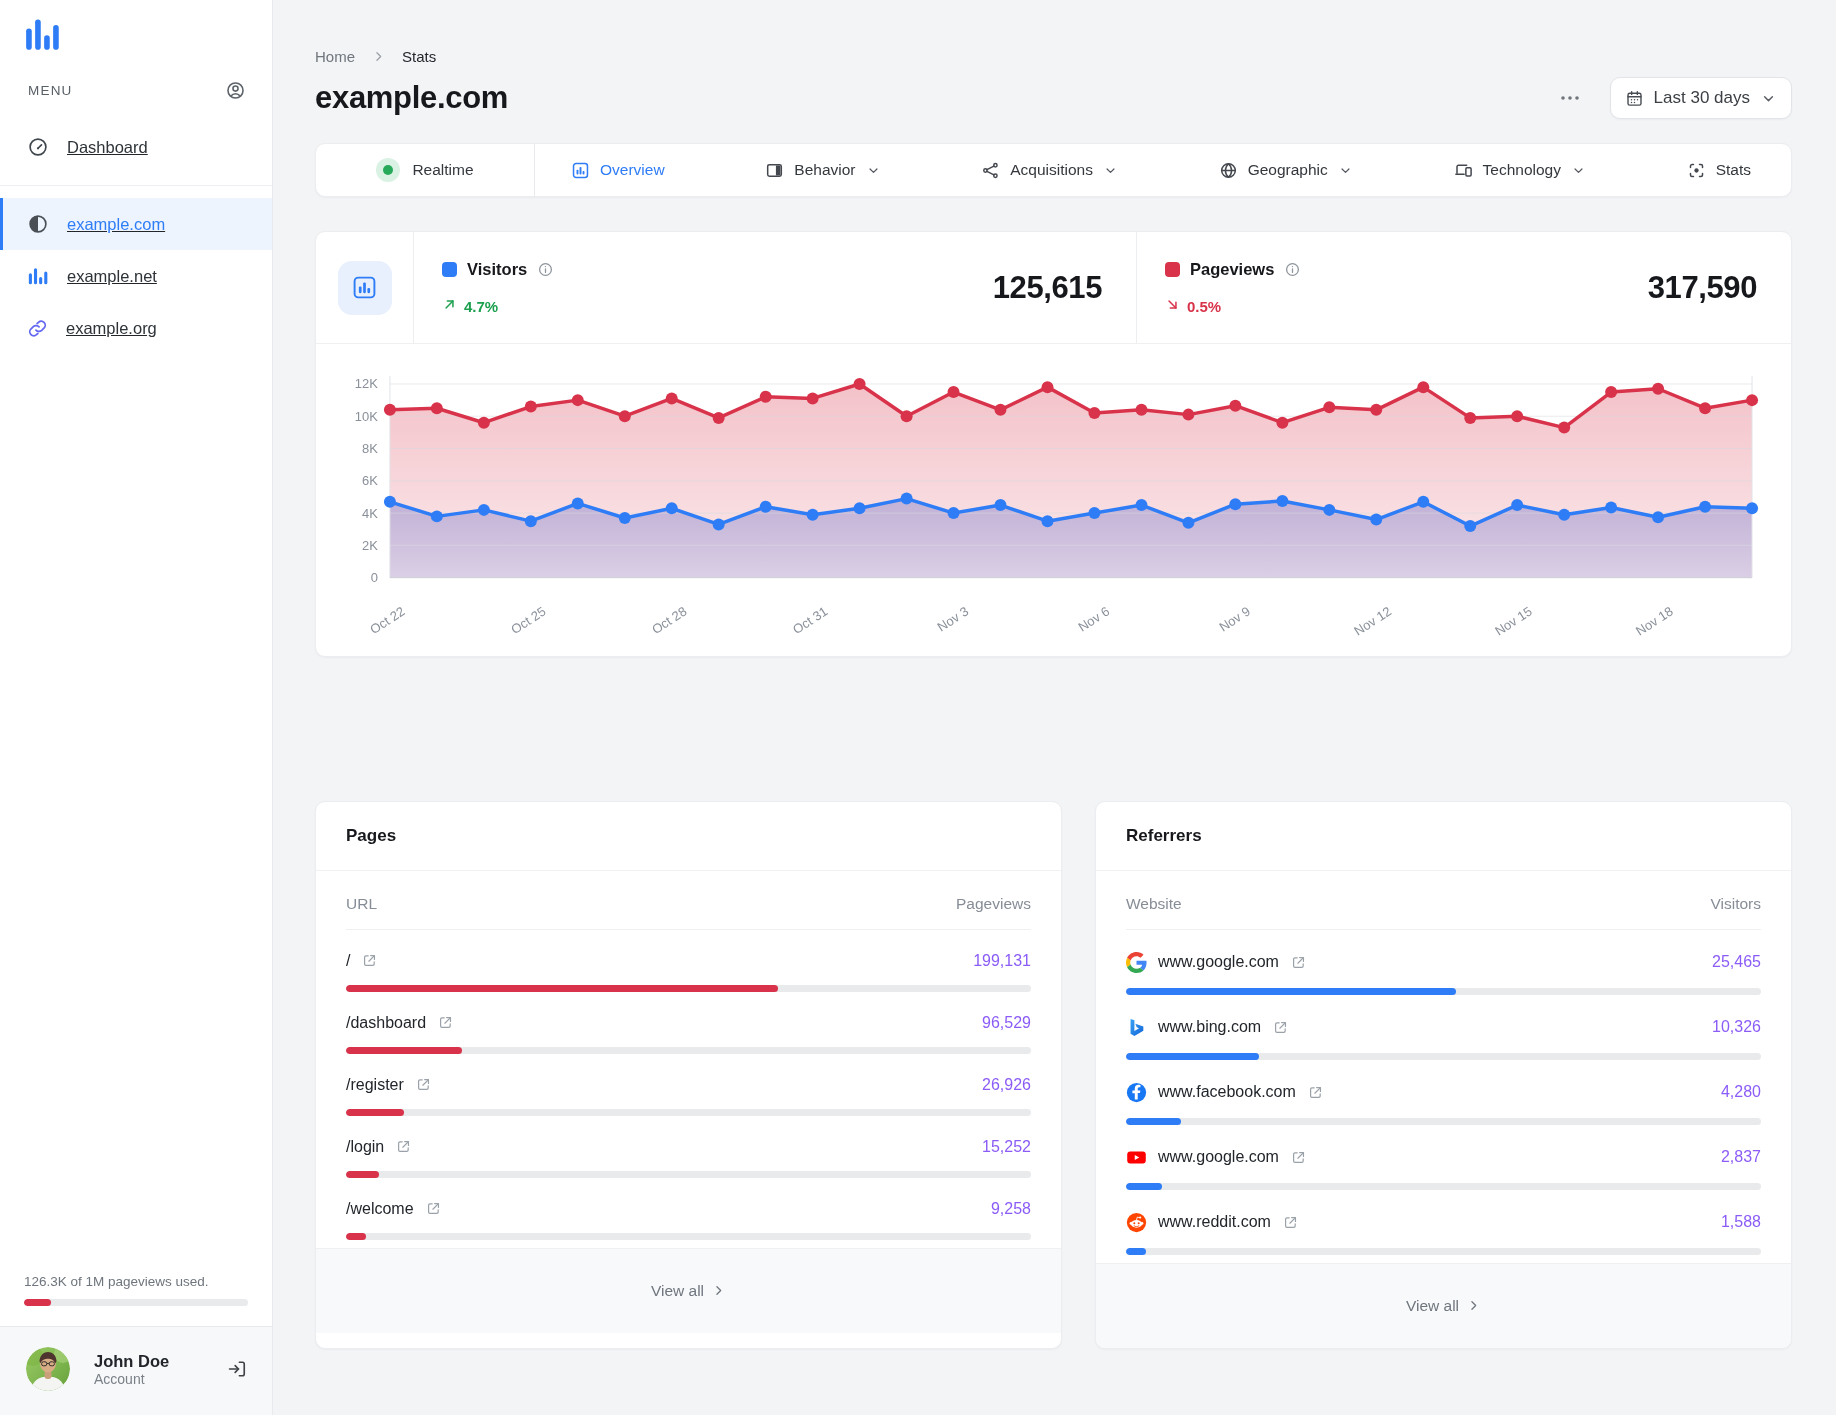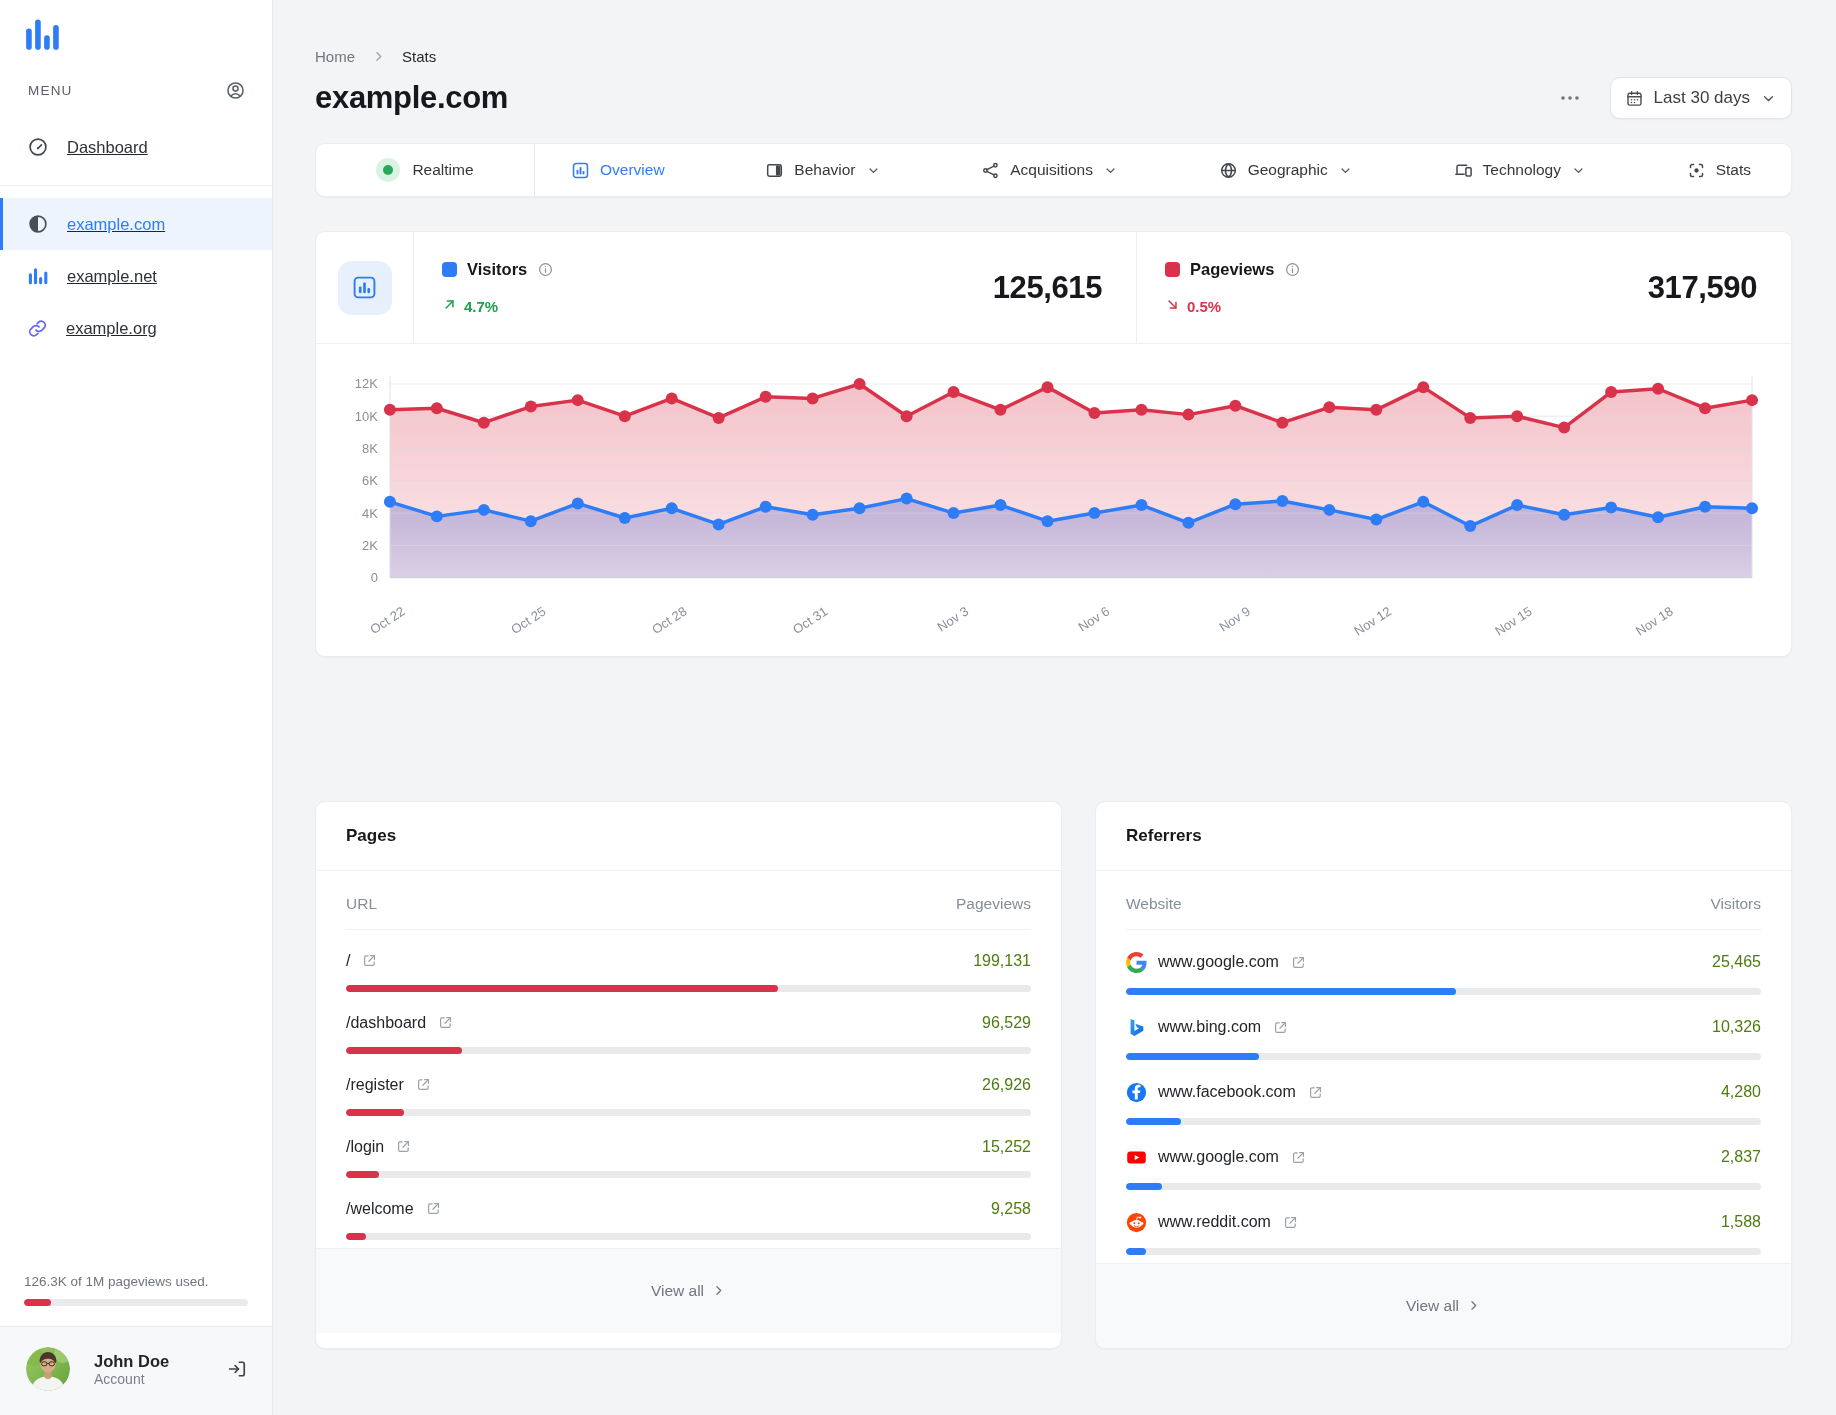--- a/index.html
+++ b/index.html
@@ -75,21 +75,21 @@
   .chart-wrap{padding:10px 0 2px 0;}
   .bottom-grid{display:grid;grid-template-columns:747px 697px;gap:33px;margin-top:144px;}
   .tcard-title{padding:24px 30px;font-size:17px;font-weight:600;color:#17181c;border-bottom:1px solid #f0f1f3;}
   .t-head{display:flex;justify-content:space-between;margin:0 30px;padding:24px 0 16px;border-bottom:1px solid #eef0f2;font-size:15.5px;color:#878d97;}
   .t-rows{padding:0 30px;}
   .t-row{padding-top:22px;cursor:pointer;}
   .t-line{display:flex;align-items:center;justify-content:space-between;}
   .t-left{display:flex;align-items:center;gap:11px;font-size:16px;color:#22262b;}
   .t-left .fav{display:flex;width:21px;height:21px;}
   .t-left .ext{display:flex;color:#9aa1a8;}
-  .t-value{font-size:16px;color:#4d7c0f;}
+  .t-value{font-size:16px;color:#8b5cf6;}
   .t-track{height:7px;border-radius:6px;background:#e9eaec;margin-top:15px;overflow:hidden;}
   .t-fill{height:100%;border-radius:6px;}
   .view-all{margin-top:8px;display:flex;align-items:center;justify-content:center;gap:7px;padding:33px 0;background:#f8f9fb;border-top:1px solid #eef0f2;color:#70767e;font-size:15.5px;cursor:pointer;}
   .view-all .vchv{display:flex;color:#70767e;}
 </style>
 </head>
 <body>
 
 <div class="app">
 

